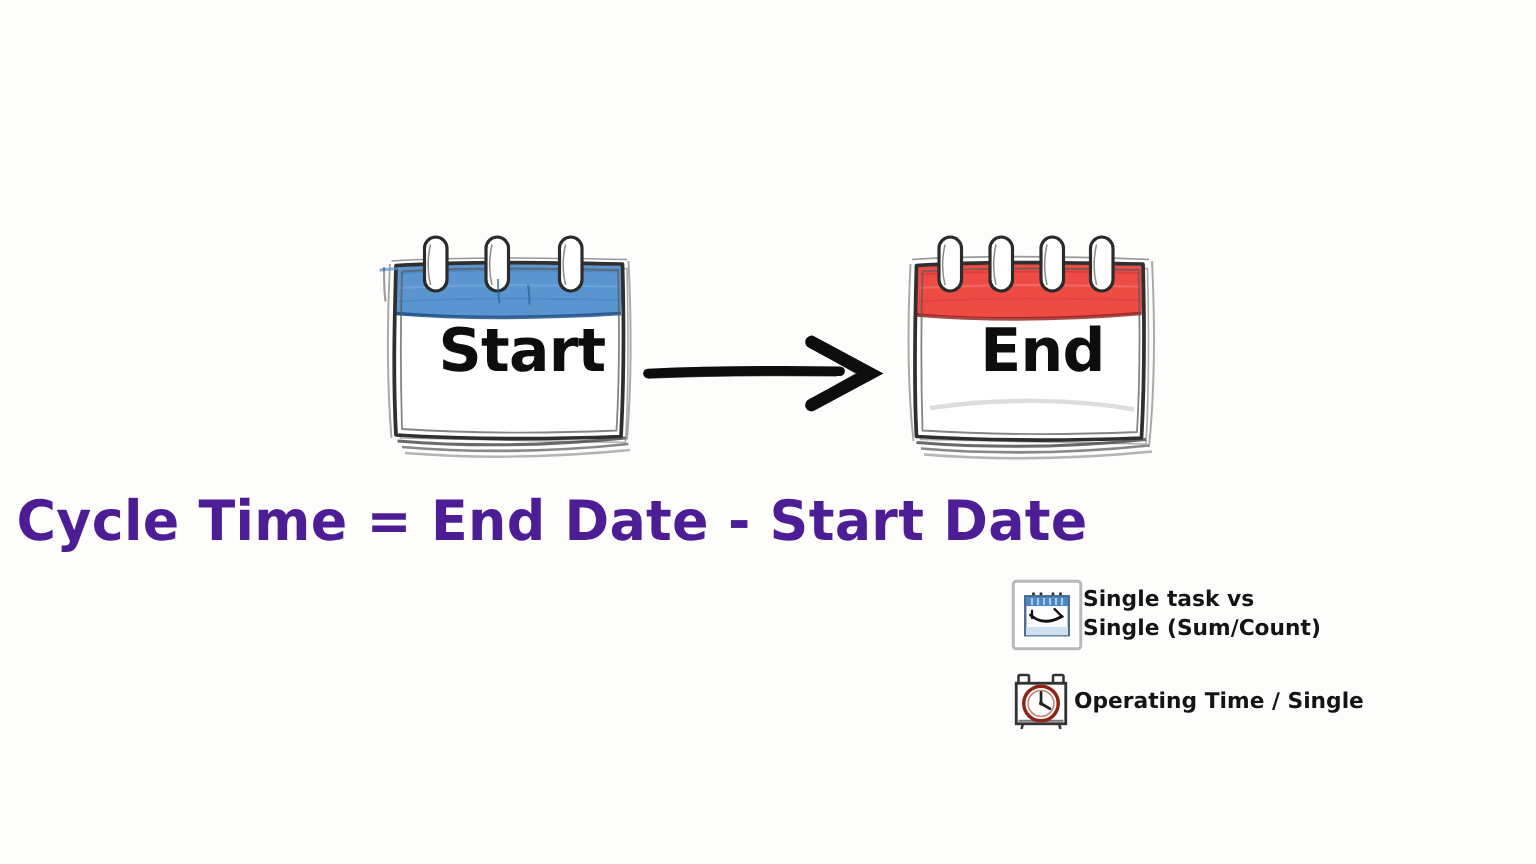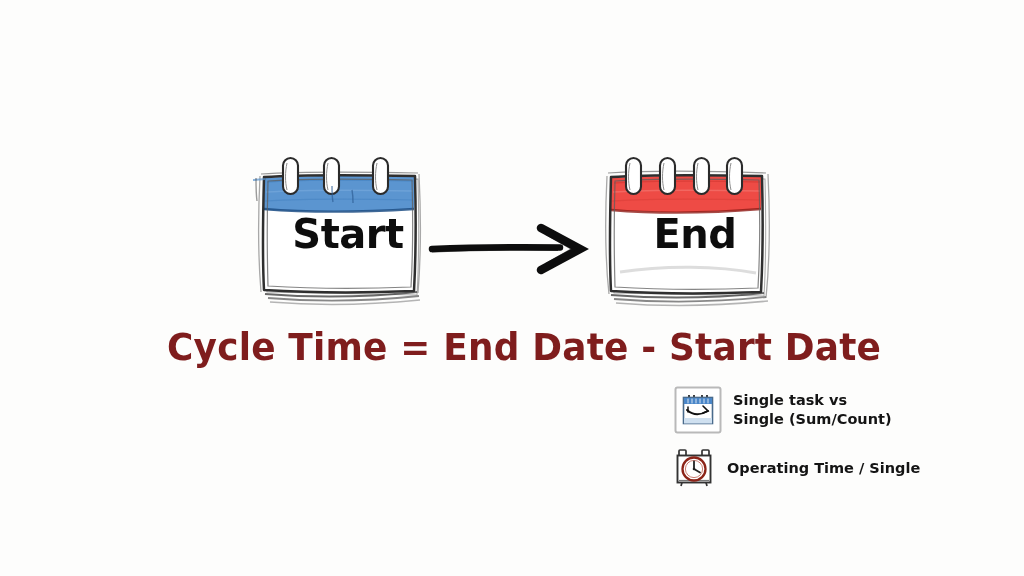--- a/index.html
+++ b/index.html
@@ -66,42 +66,39 @@
     width: 170px;
     height: 62px;
   }
 
   
   #formula {
     position: absolute;
     left: 0;
     right: 0;
     top: 326px;
-    text-align: center;
     font-family: "DejaVu Sans", sans-serif;
     font-size: 37px;
     font-weight: bold;
     letter-spacing: 0.2px;
-    color: #7f1d1d;
+    color: #4c1d95;
     white-space: nowrap;
-    margin-left: 24px;
   }
   #formula-text { display: inline-block; transform: scaleX(0.97); }
 
   
   #annotations {
     position: absolute;
     left: 674px;
     top: 386px;
     width: 340px;
   }
   .annotation-row {
     display: flex;
     align-items: center;
-    gap: 11px;
     margin-bottom: 12px;
   }
   .annotation-icon {
     flex: 0 0 auto;
     width: 48px;
     height: 48px;
     position: relative;
   }
   .annotation-icon.small { width: 42px; height: 44px; }
   .annotation-text {

